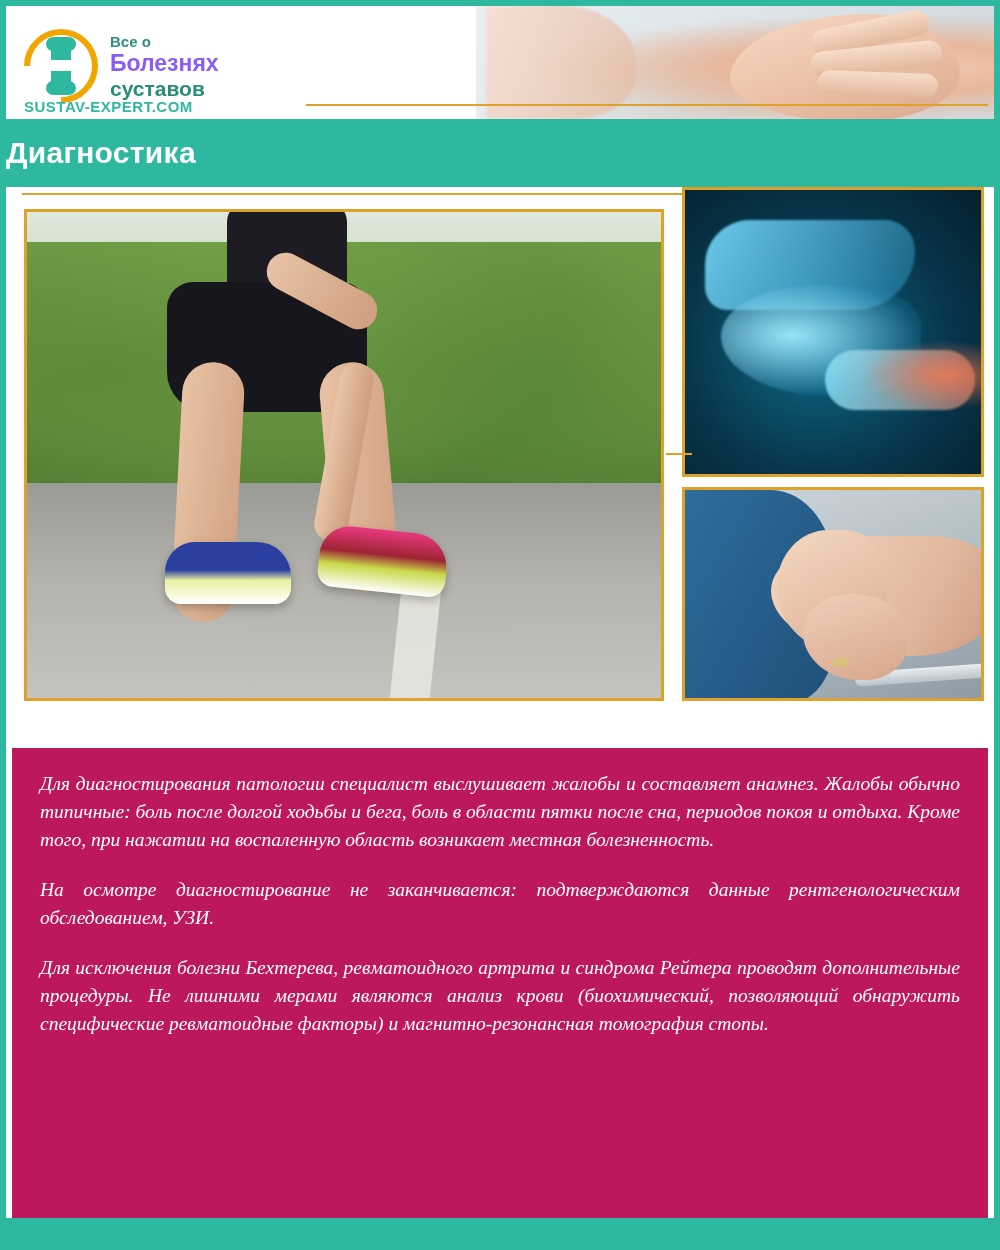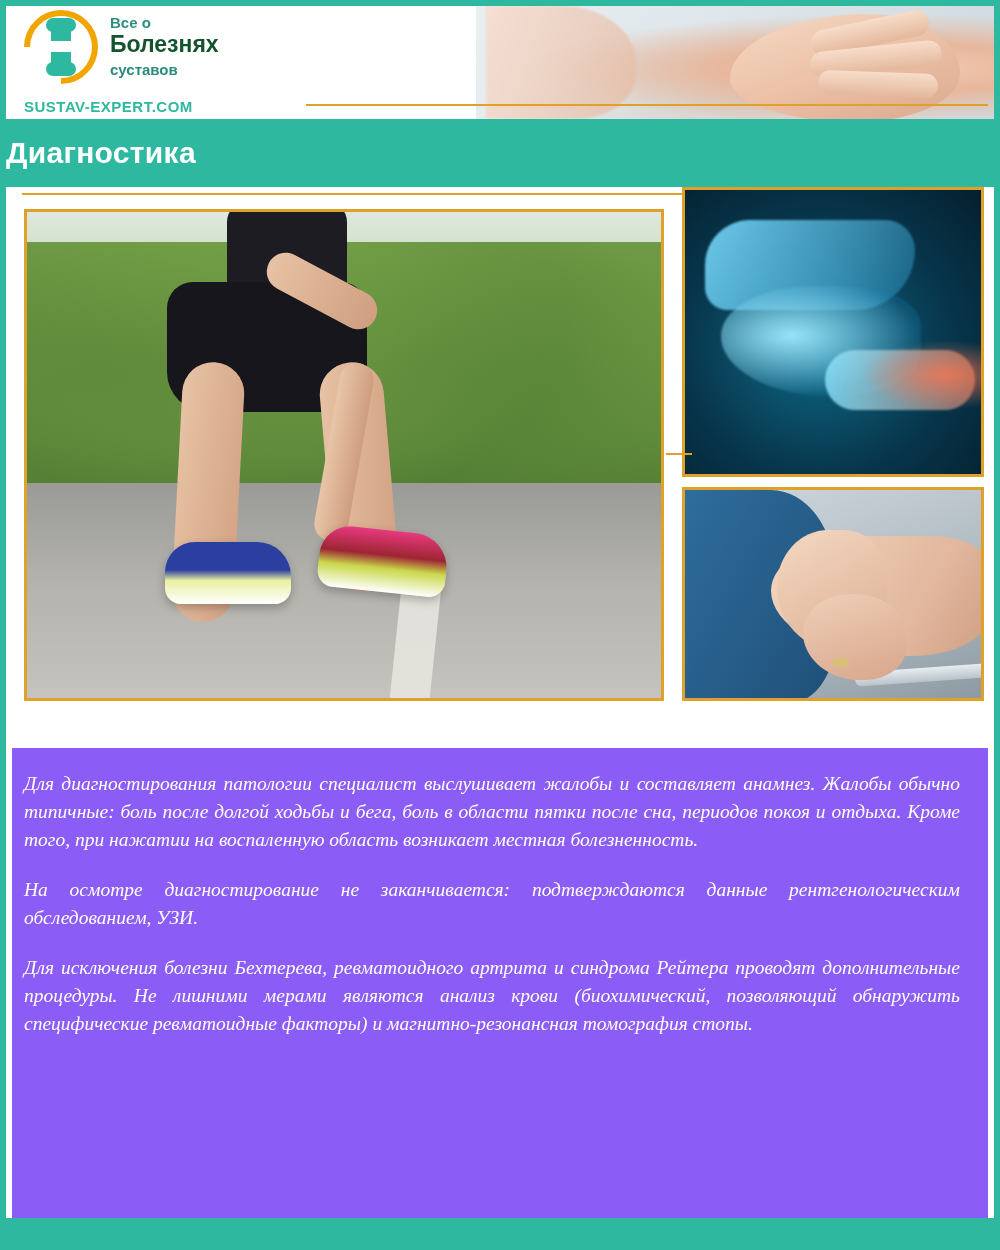--- a/index.html
+++ b/index.html
@@ -66,21 +66,21 @@
     width: 150px;
     height: 113px;
     background: linear-gradient(110deg, rgba(246,220,205,0.85) 0%, rgba(227,187,164,0.75) 100%);
     border-radius: 0 50% 40% 0;
     filter: blur(1px);
   }
 
   .logo-wrap {
     position: absolute;
     left: 18px;
-    top: 4px;
+    top: 23px;
     display: flex;
     align-items: flex-start;
   }
   .logo-mark {
     width: 74px;
     height: 74px;
     position: relative;
     flex: 0 0 auto;
   }
   .logo-mark .ring {
@@ -129,26 +129,26 @@
     padding-top: 4px;
   }
   .logo-text .l1 {
     font-size: 15px;
     color: #2f8f7e;
     line-height: 18px;
     font-weight: 700;
   }
   .logo-text .l2 {
     font-size: 23px;
-    color: #14532d;
+    color: #8b5cf6;
     font-weight: 700;
     line-height: 25px;
   }
   .logo-text .l3 {
-    font-size: 15px;
+    font-size: 21px;
     color: #2a8d7b;
     font-weight: 700;
     line-height: 25px;
   }
   .logo-domain {
     position: absolute;
     left: 18px;
     top: 92px;
     font-size: 15px;
     letter-spacing: 0.5px;
@@ -398,22 +398,22 @@
     background: #e0a12a;
   }
 
   
   .text-block {
     position: absolute;
     left: 6px;
     right: 6px;
     top: 742px;
     bottom: 26px;
-    background: #8b5cf6;
-    padding: 22px 28px 10px 12px;
+    background: #be185d;
+    padding: 22px 28px 10px 28px;
     box-sizing: border-box;
     color: #ffffff;
   }
   .text-block p {
     margin: 0 0 22px 0;
     font-family: "Liberation Serif", serif;
     font-style: italic;
     font-size: 19.5px;
     line-height: 28px;
     text-align: justify;

